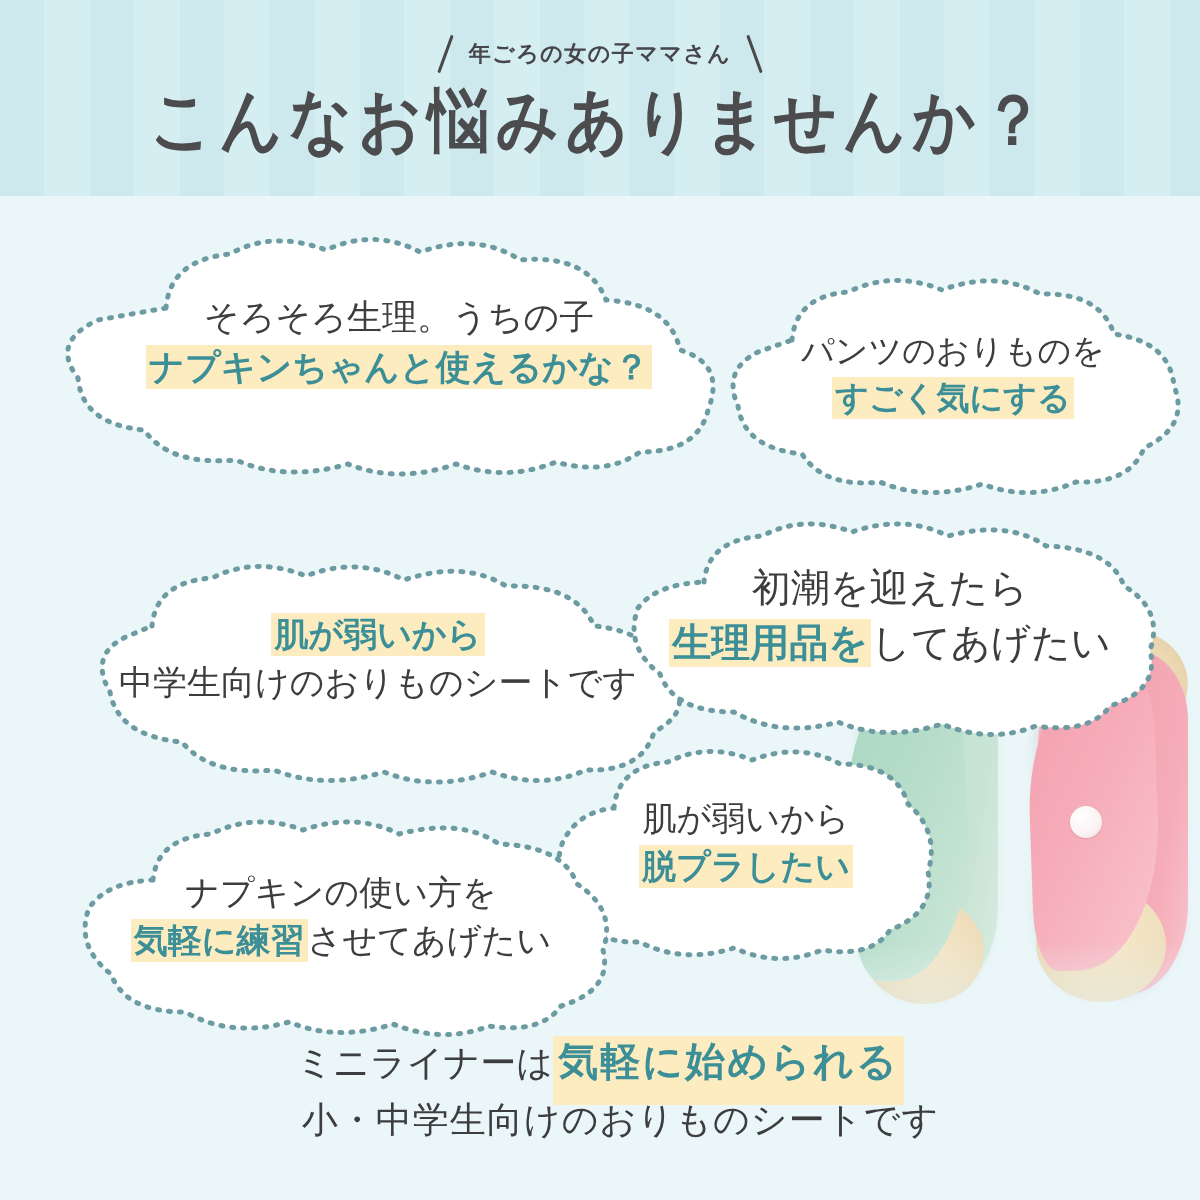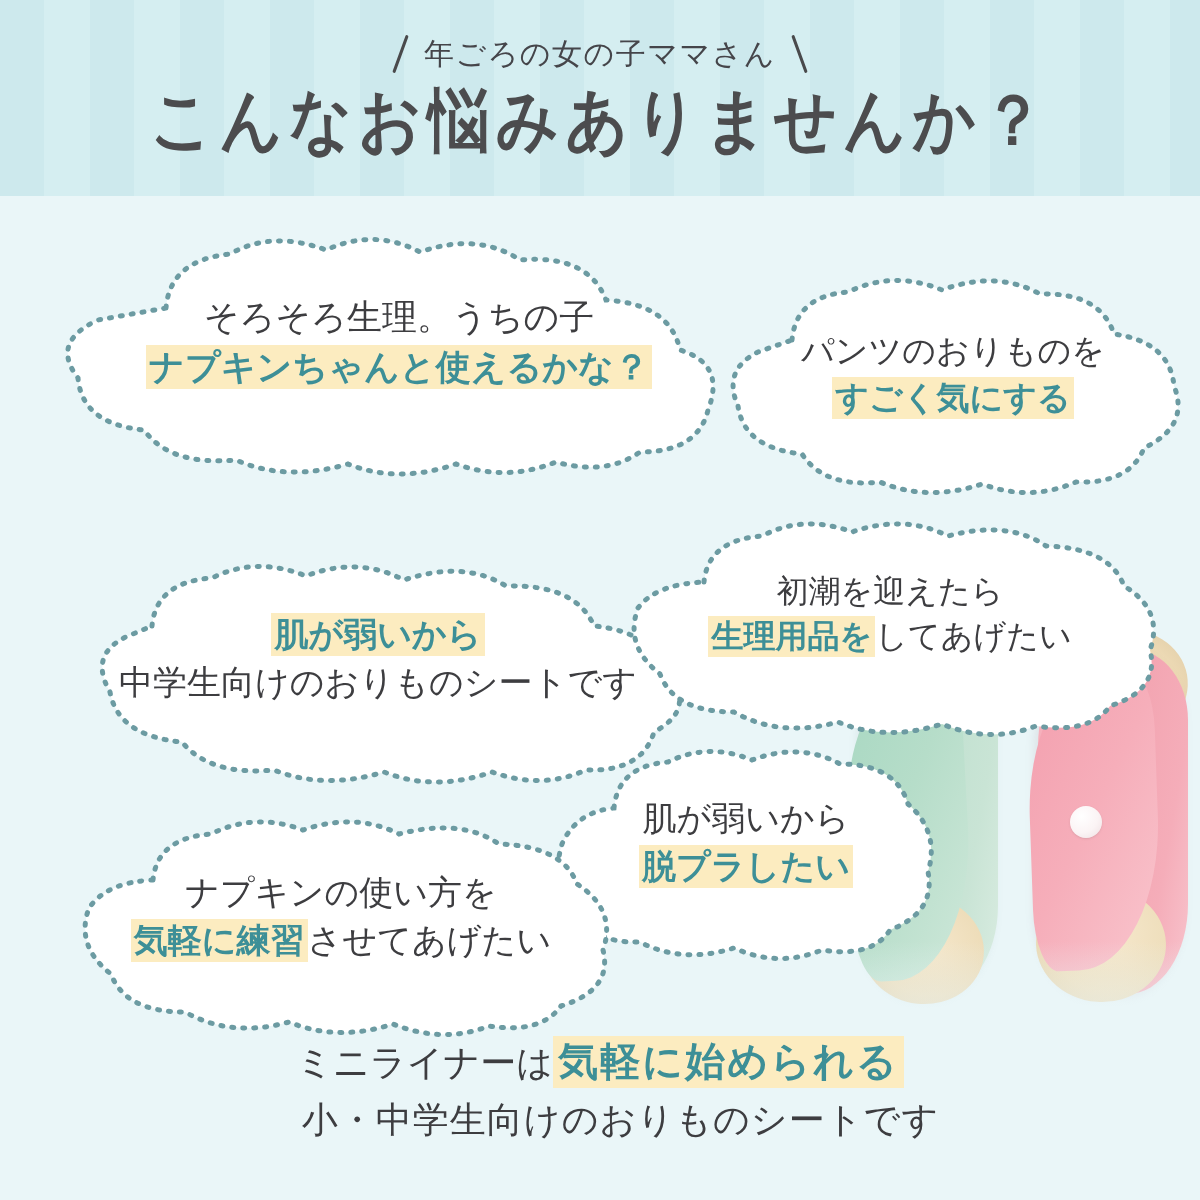--- a/index.html
+++ b/index.html
@@ -50,22 +50,22 @@
   .slash {
     display: block;
     width: 3px;
     height: 40px;
     background: #4a4a4c;
     border-radius: 2px;
   }
   .slash.left  { transform: rotate(20deg); }
   .slash.right { transform: rotate(-20deg); }
   #eyebrow-text {
-    font-size: 30px;
-    font-weight: normal;
+    font-size: 22px;
+    font-weight: bold;
     color: #45454a;
     letter-spacing: 1.5px;
     line-height: 1;
     white-space: nowrap;
     text-align: center;
   }
   #headline {
     position: absolute;
     left: 0;
     top: 80px;
@@ -206,21 +206,21 @@
   #cloud-1 { left: 58px;  top: 238px;  width: 682px; height: 238px; }
   #cloud-1 .cloud-text { top: 54px; font-size: 35px; }
 
   #cloud-2 { left: 718px; top: 278px;  width: 470px; height: 222px; }
   #cloud-2 .cloud-text { top: 50px; font-size: 33px; }
 
   #cloud-3 { left: 48px;  top: 566px;  width: 660px; height: 222px; }
   #cloud-3 .cloud-text { top: 44px; font-size: 34px; }
 
   #cloud-4 { left: 612px; top: 524px;  width: 556px; height: 214px; }
-  #cloud-4 .cloud-text { top: 45px; font-size: 32px; }
+  #cloud-4 .cloud-text { top: 36px; font-size: 39px; }
 
   #cloud-5 { left: 548px; top: 752px;  width: 396px; height: 212px; }
   #cloud-5 .cloud-text { top: 42px; font-size: 34px; }
 
   #cloud-6 { left: 61px;  top: 822px;  width: 560px; height: 216px; }
   #cloud-6 .cloud-text { top: 46px; font-size: 34px; }
 
   
   #footer {
     position: absolute;
@@ -231,21 +231,21 @@
     line-height: 1.55;
   }
   #footer-line-1 {
     font-size: 36px;
     color: #3d3d40;
     white-space: nowrap;
   }
   #footer-line-1 .hl {
     font-size: 40px;
     letter-spacing: 2px;
-    padding: 3px 5px 5px 5px;
+    padding: 3px 5px 22px 5px;
   }
   #footer-line-2 {
     font-size: 36px;
     color: #3d3d40;
     letter-spacing: 1px;
     white-space: nowrap;
     padding-left: 41px;
   }
 </style>
 </head>

